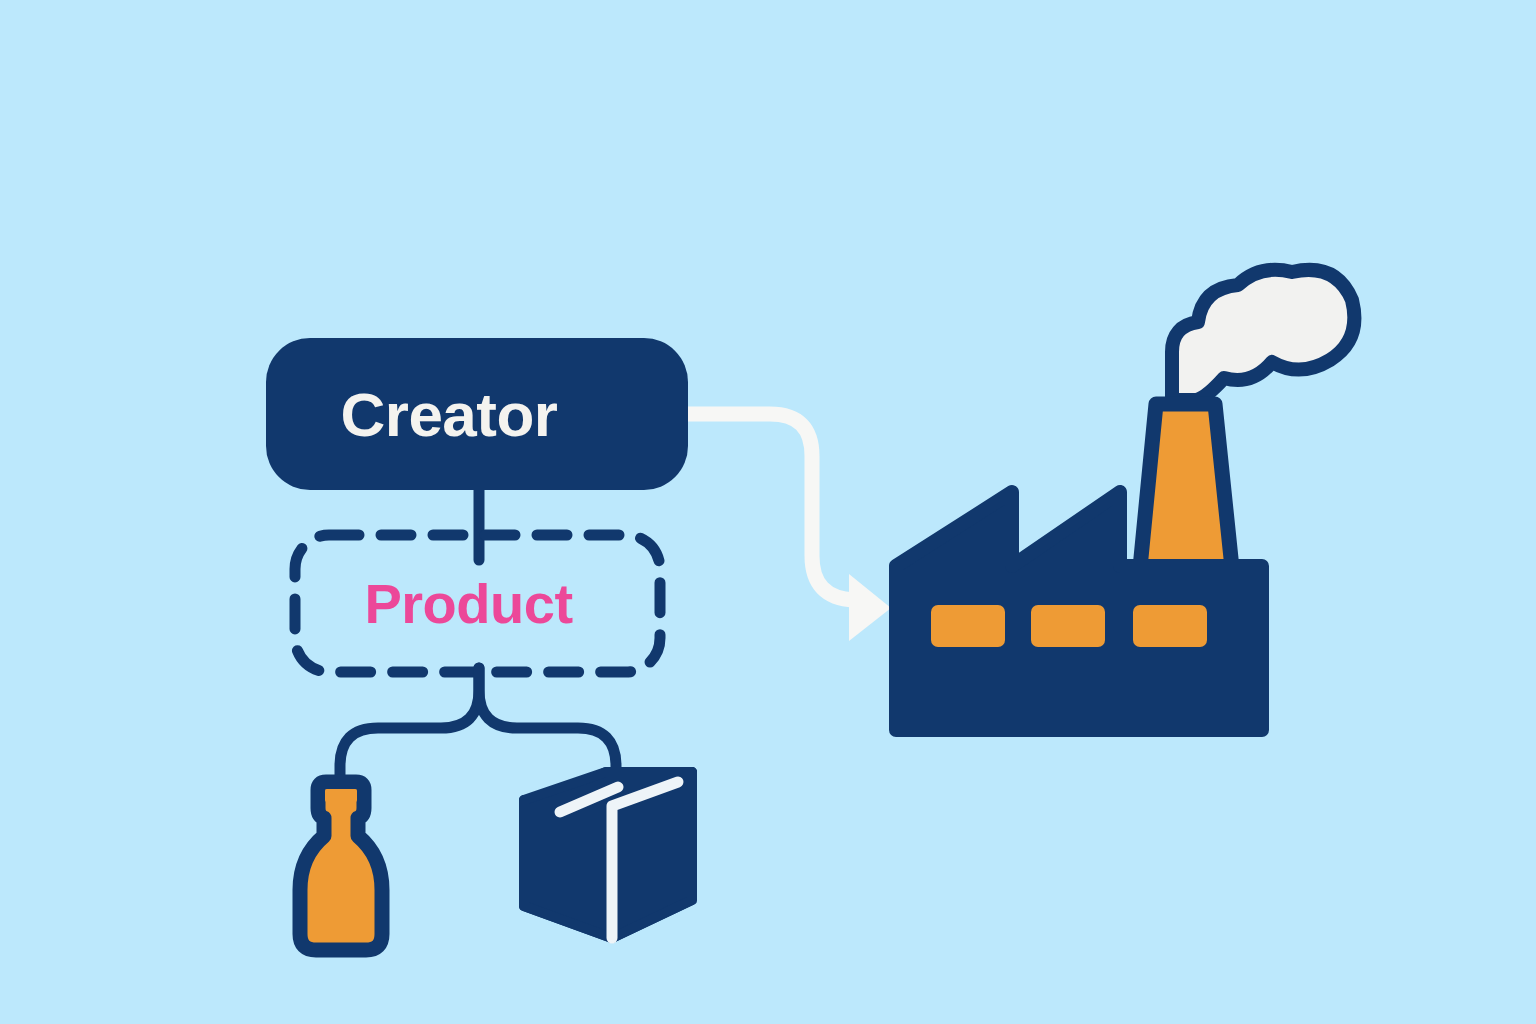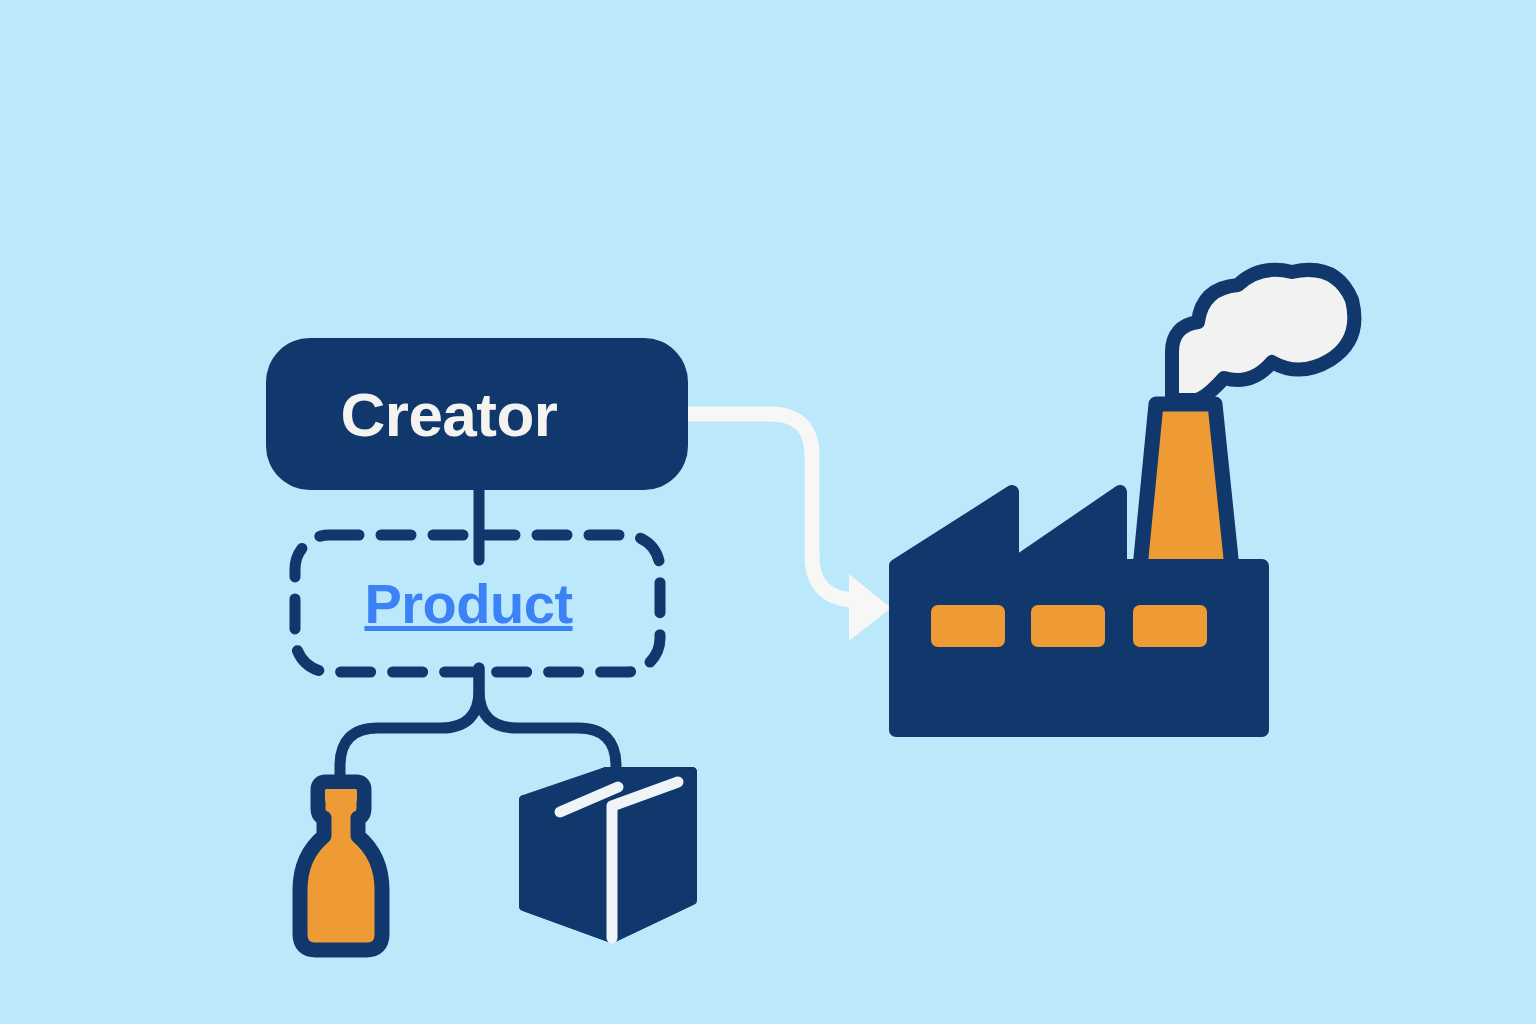--- a/index.html
+++ b/index.html
@@ -69,25 +69,24 @@
   }
   #product-label {
     left: 295px;
     top: 535px;
     width: 365px;
     height: 137px;
     display: flex;
     align-items: center;
     justify-content: center;
     font-size: 56px;
-    color: #3b82f6;
+    color: #ec4899;
     letter-spacing: -0.5px;
     padding-right: 18px;
     box-sizing: border-box;
-    text-decoration: underline;
   }
 </style>
 </head>
 <body>
 
 <div id="canvas">
 
   <div id="bg-layer"></div>
 
 

